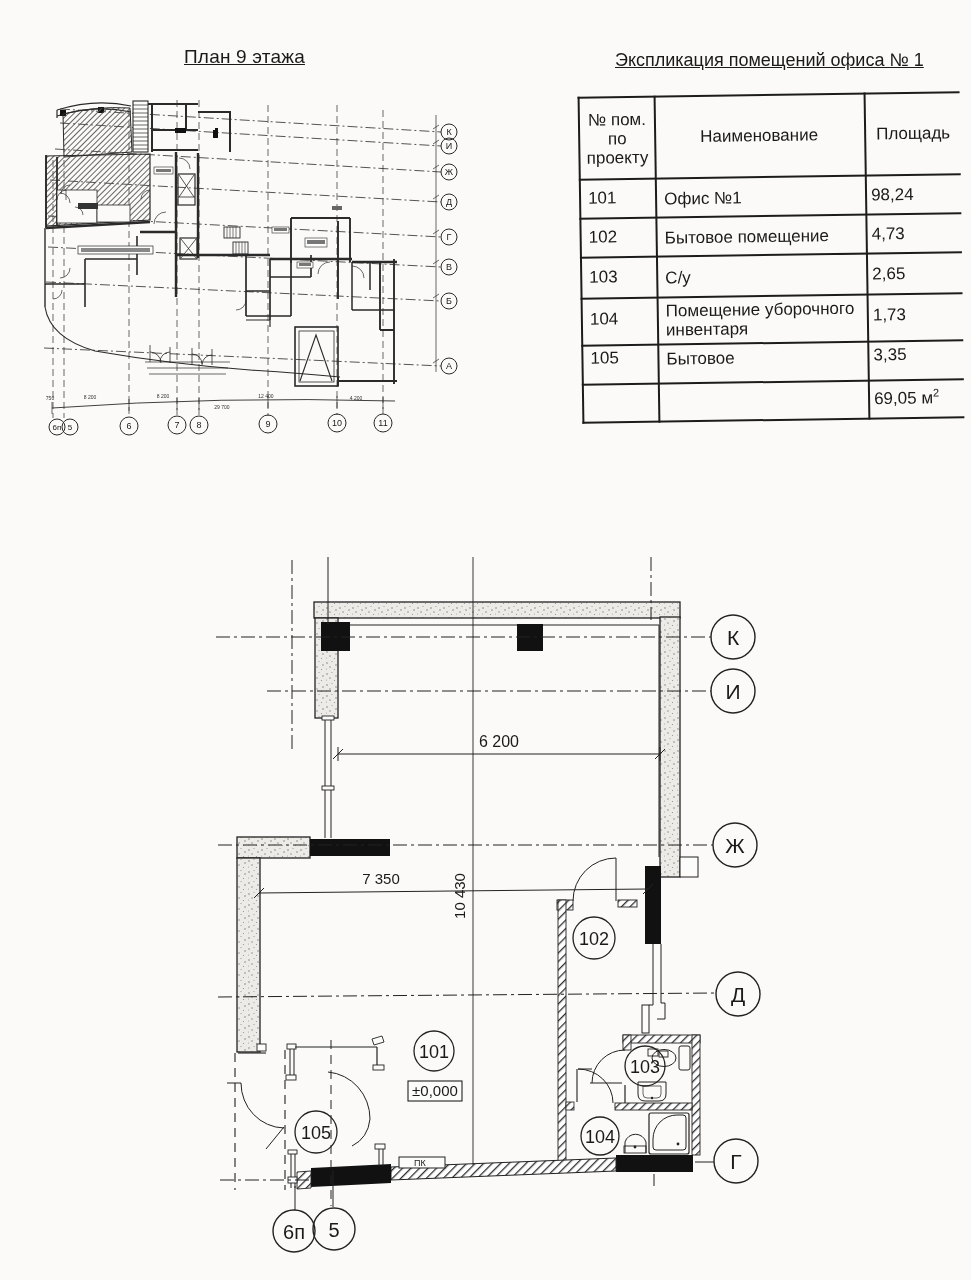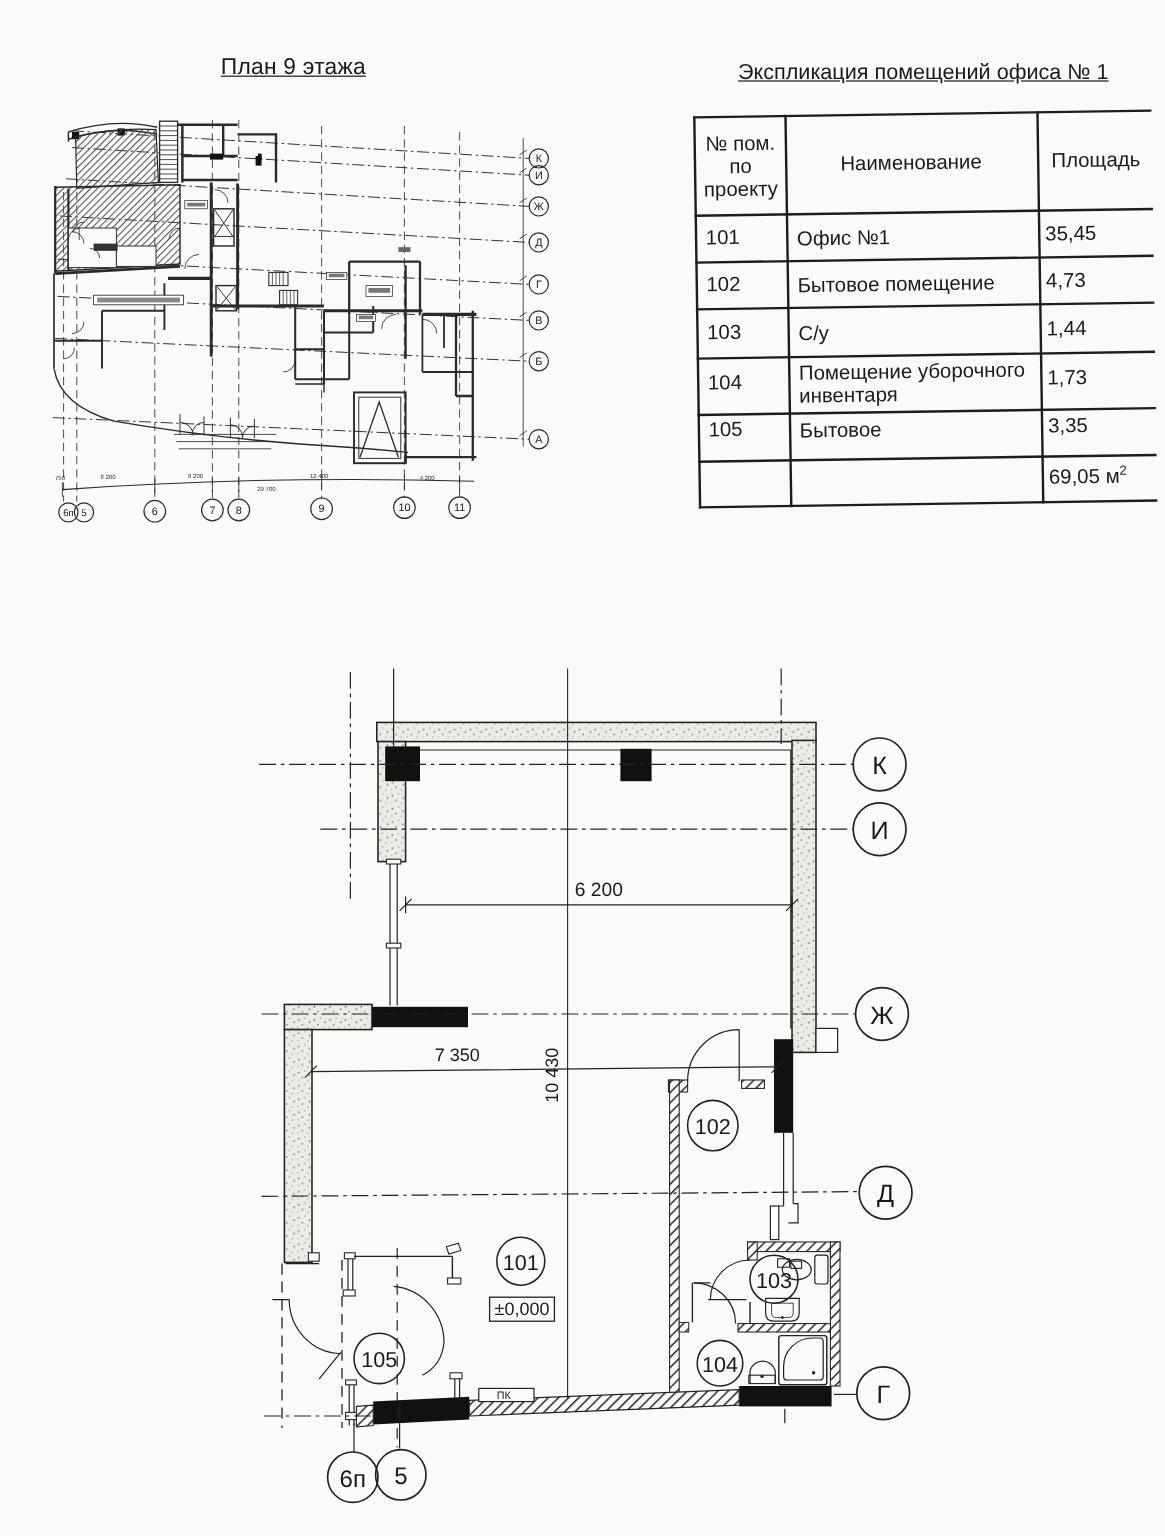--- a/index.html
+++ b/index.html
@@ -34,29 +34,29 @@
   <div class="tl" style="left:0;top:0;width:2px;height:327px"></div>
   <div class="tl" style="left:76px;top:0;width:2px;height:327px"></div>
   <div class="tl" style="left:286px;top:0;width:2px;height:327px"></div>
 
   <div class="tc" style="left:6px;top:14px;width:66px;text-align:center">№ пом.<br>по<br>проекту</div>
   <div class="tc" style="left:78px;top:32px;width:206px;text-align:center">Наименование</div>
   <div class="tc" style="left:288px;top:32px;width:94px;text-align:center">Площадь</div>
 
   <div class="tc" style="left:9px;top:92px">101</div>
   <div class="tc" style="left:85px;top:94px">Офис №1</div>
-  <div class="tc" style="left:292px;top:93px">35,45</div>
+  <div class="tc" style="left:292px;top:93px">98,24</div>
 
   <div class="tc" style="left:9px;top:131px">102</div>
   <div class="tc" style="left:85px;top:133px">Бытовое помещение</div>
   <div class="tc" style="left:292px;top:132px">4,73</div>
 
   <div class="tc" style="left:9px;top:171px">103</div>
   <div class="tc" style="left:85px;top:173px">С/у</div>
-  <div class="tc" style="left:292px;top:172px">1,44</div>
+  <div class="tc" style="left:292px;top:172px">2,65</div>
 
   <div class="tc" style="left:9px;top:213px">104</div>
   <div class="tc" style="left:85px;top:206px;width:200px">Помещение уборочного инвентаря</div>
   <div class="tc" style="left:292px;top:213px">1,73</div>
 
   <div class="tc" style="left:9px;top:252px">105</div>
   <div class="tc" style="left:85px;top:254px">Бытовое</div>
   <div class="tc" style="left:292px;top:253px">3,35</div>
 
   <div class="tc" style="left:292px;top:292px;font-weight:normal">69,05 м<sup style="font-size:11px">2</sup></div>

